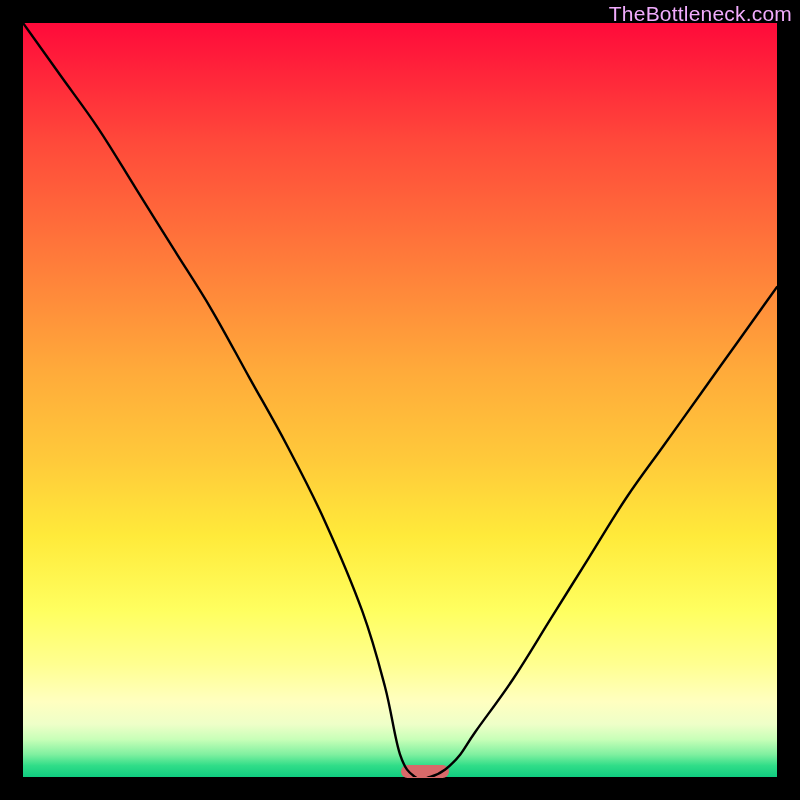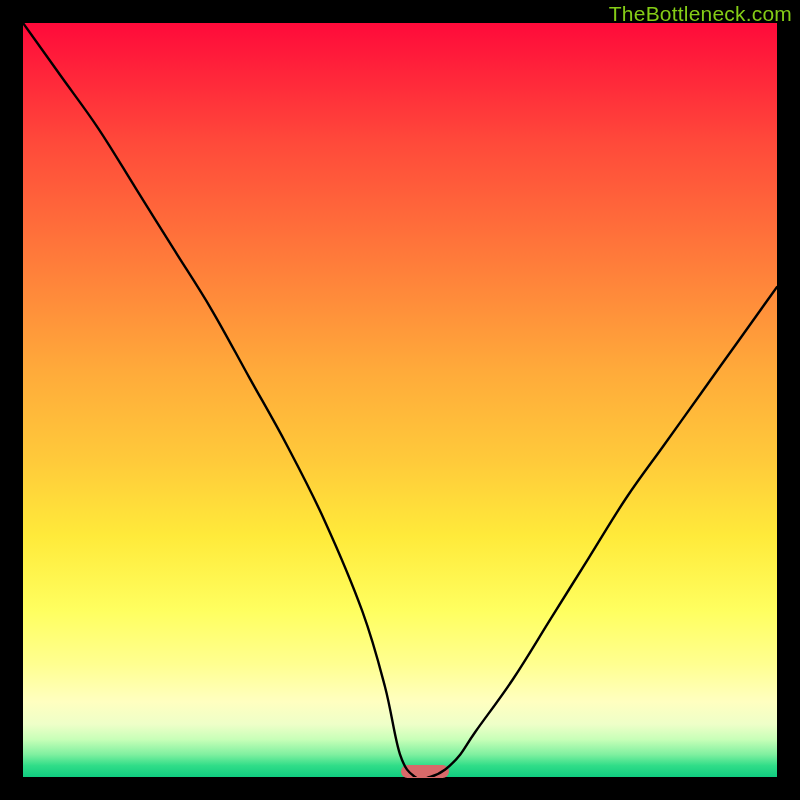--- a/index.html
+++ b/index.html
@@ -40,21 +40,21 @@
       #eeffc8 93%,
       #c8ffb8 95%,
       #80f0a0 97%,
       #30dd88 98.5%,
       #10cc80 100%);
   }
   .watermark {
     position: absolute;
     top: 2px;
     right: 8px;
-    color: #84cc16;
+    color: #f0abfc;
     font-size: 21px;
     font-weight: 500;
     letter-spacing: 0.2px;
     font-family: Arial, Helvetica, sans-serif;
   }
   .marker {
     position: absolute;
     background: #d96a6a;
     border-radius: 9px;
   }

